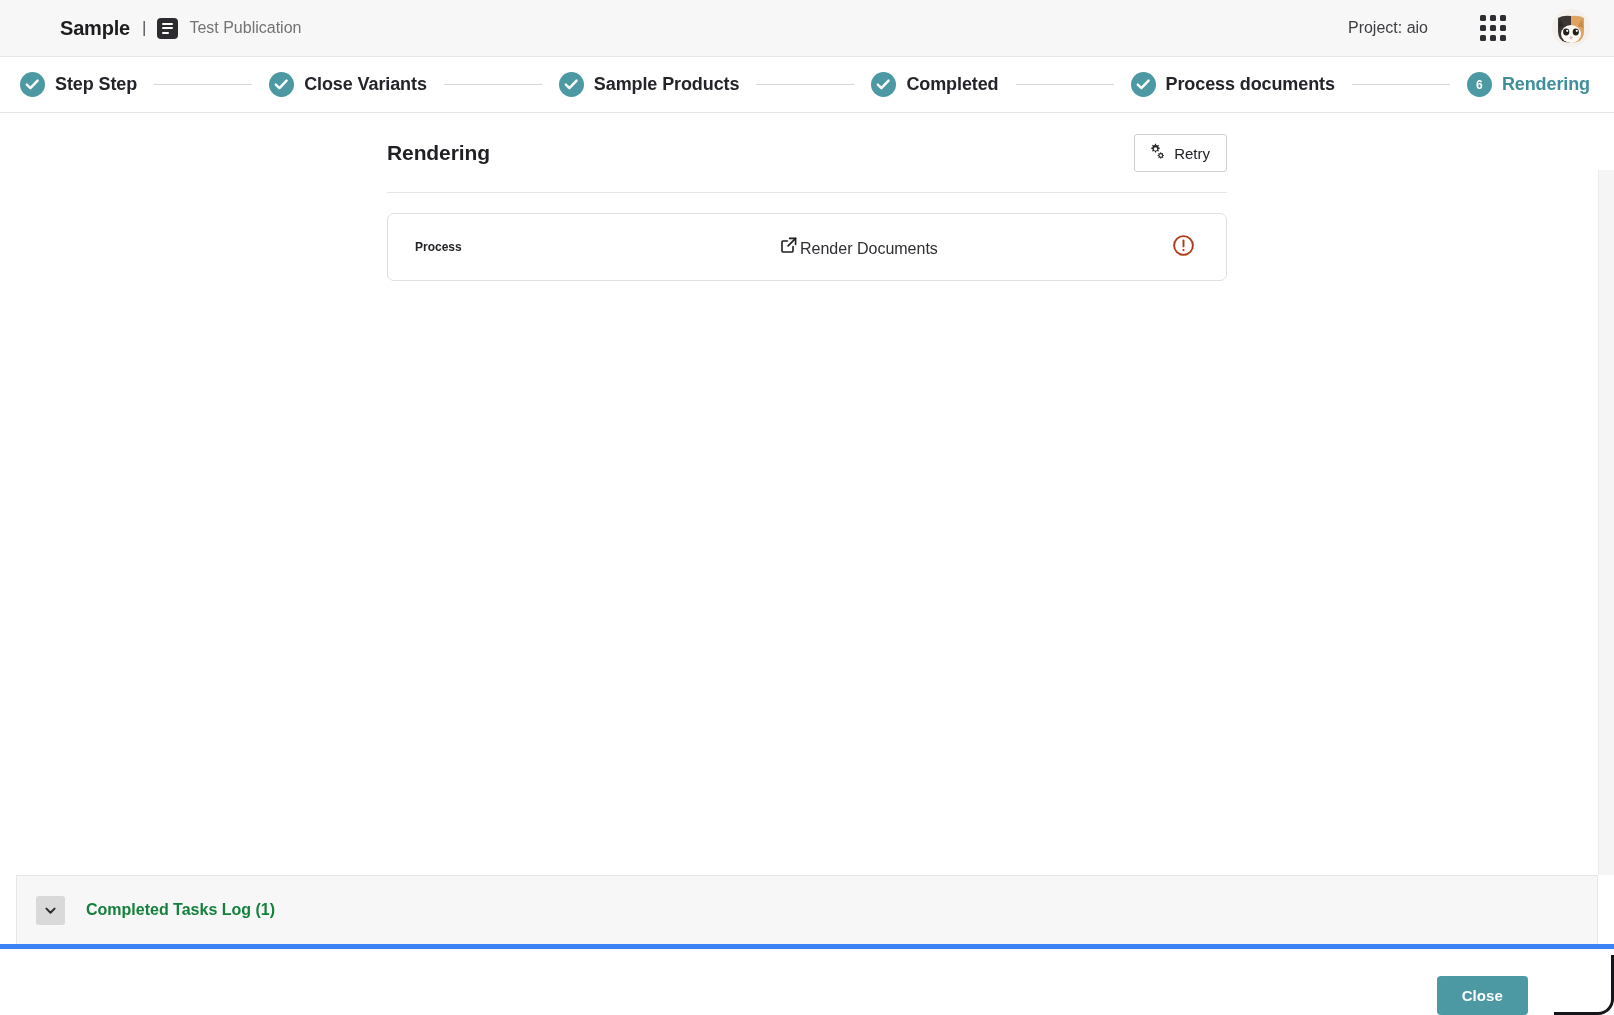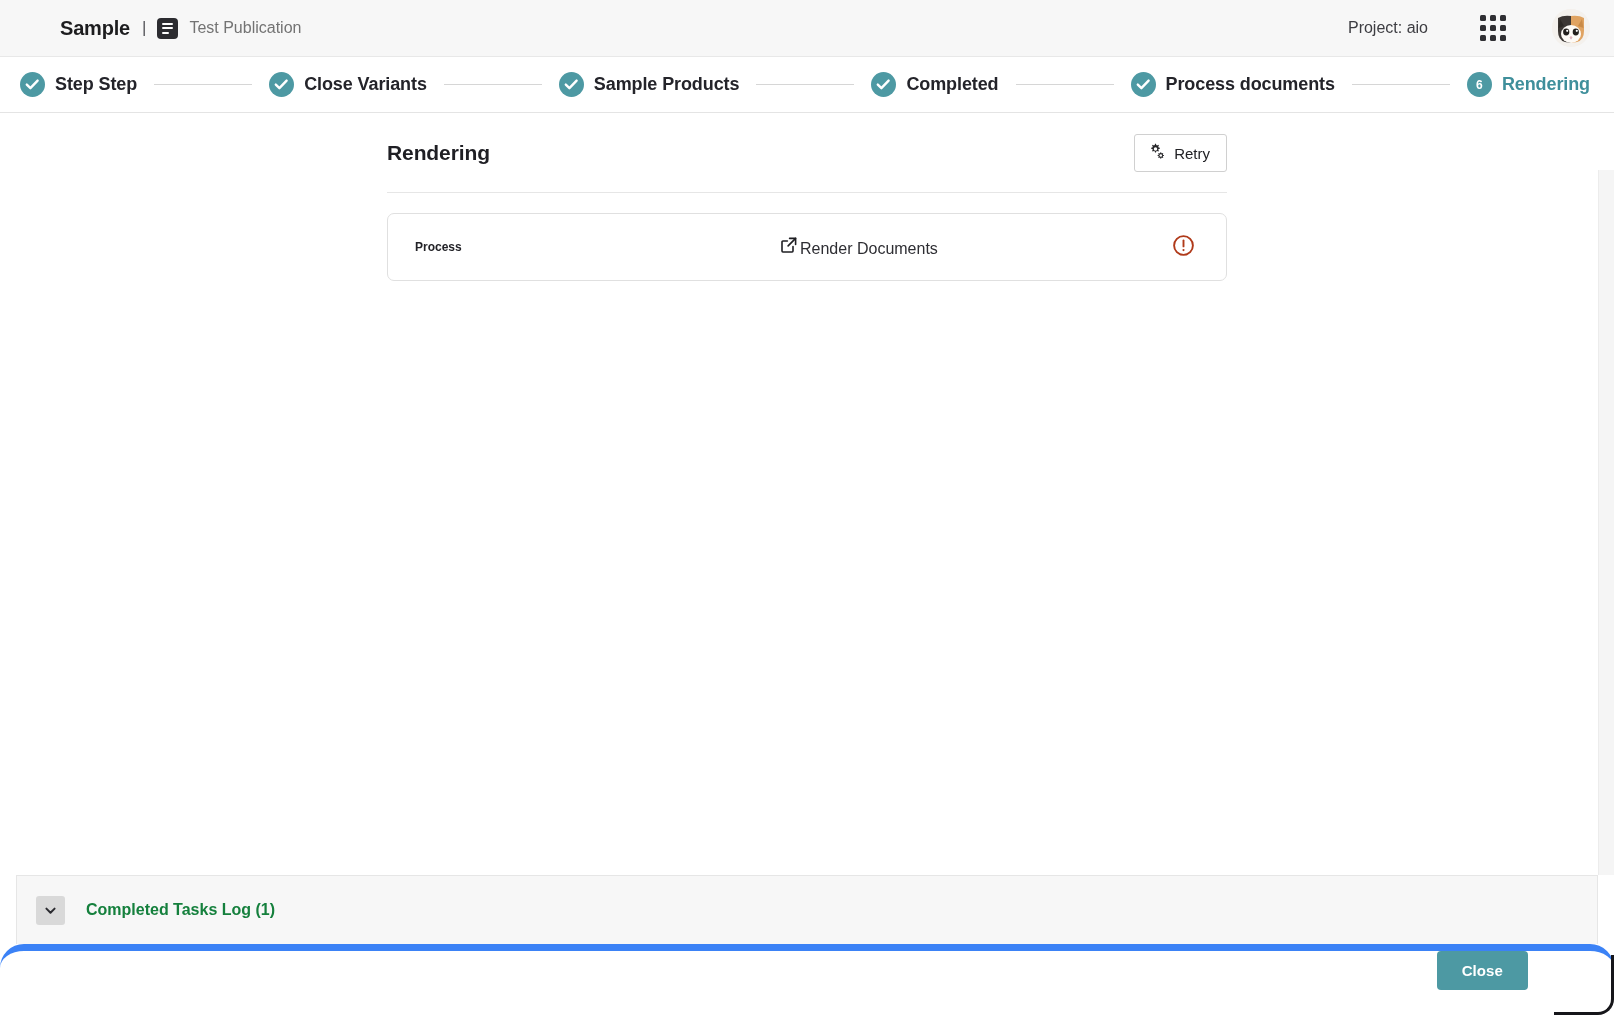--- a/index.html
+++ b/index.html
@@ -268,27 +268,26 @@
   .log-title {
     font-size: 16px;
     font-weight: bold;
     color: #15803d;
   }
 
   .footer-bar {
     height: 71px;
     min-height: 71px;
     background: #ffffff;
-    border-top: 7px solid #3b82f6;
-    display: flex;
-    align-items: flex-start;
+    border-top: 5px solid #3b82f6;
+    display: flex;
+    align-items: flex-end;
     justify-content: flex-end;
     padding-right: 86px;
     flex-shrink: 0;
-    border-radius: 24px;
   }
   .close-btn {
     background: #4d99a3;
     color: #ffffff;
     border: none;
     border-radius: 4px;
     font-size: 15px;
     font-weight: bold;
     padding: 11px 25px;
     cursor: pointer;

